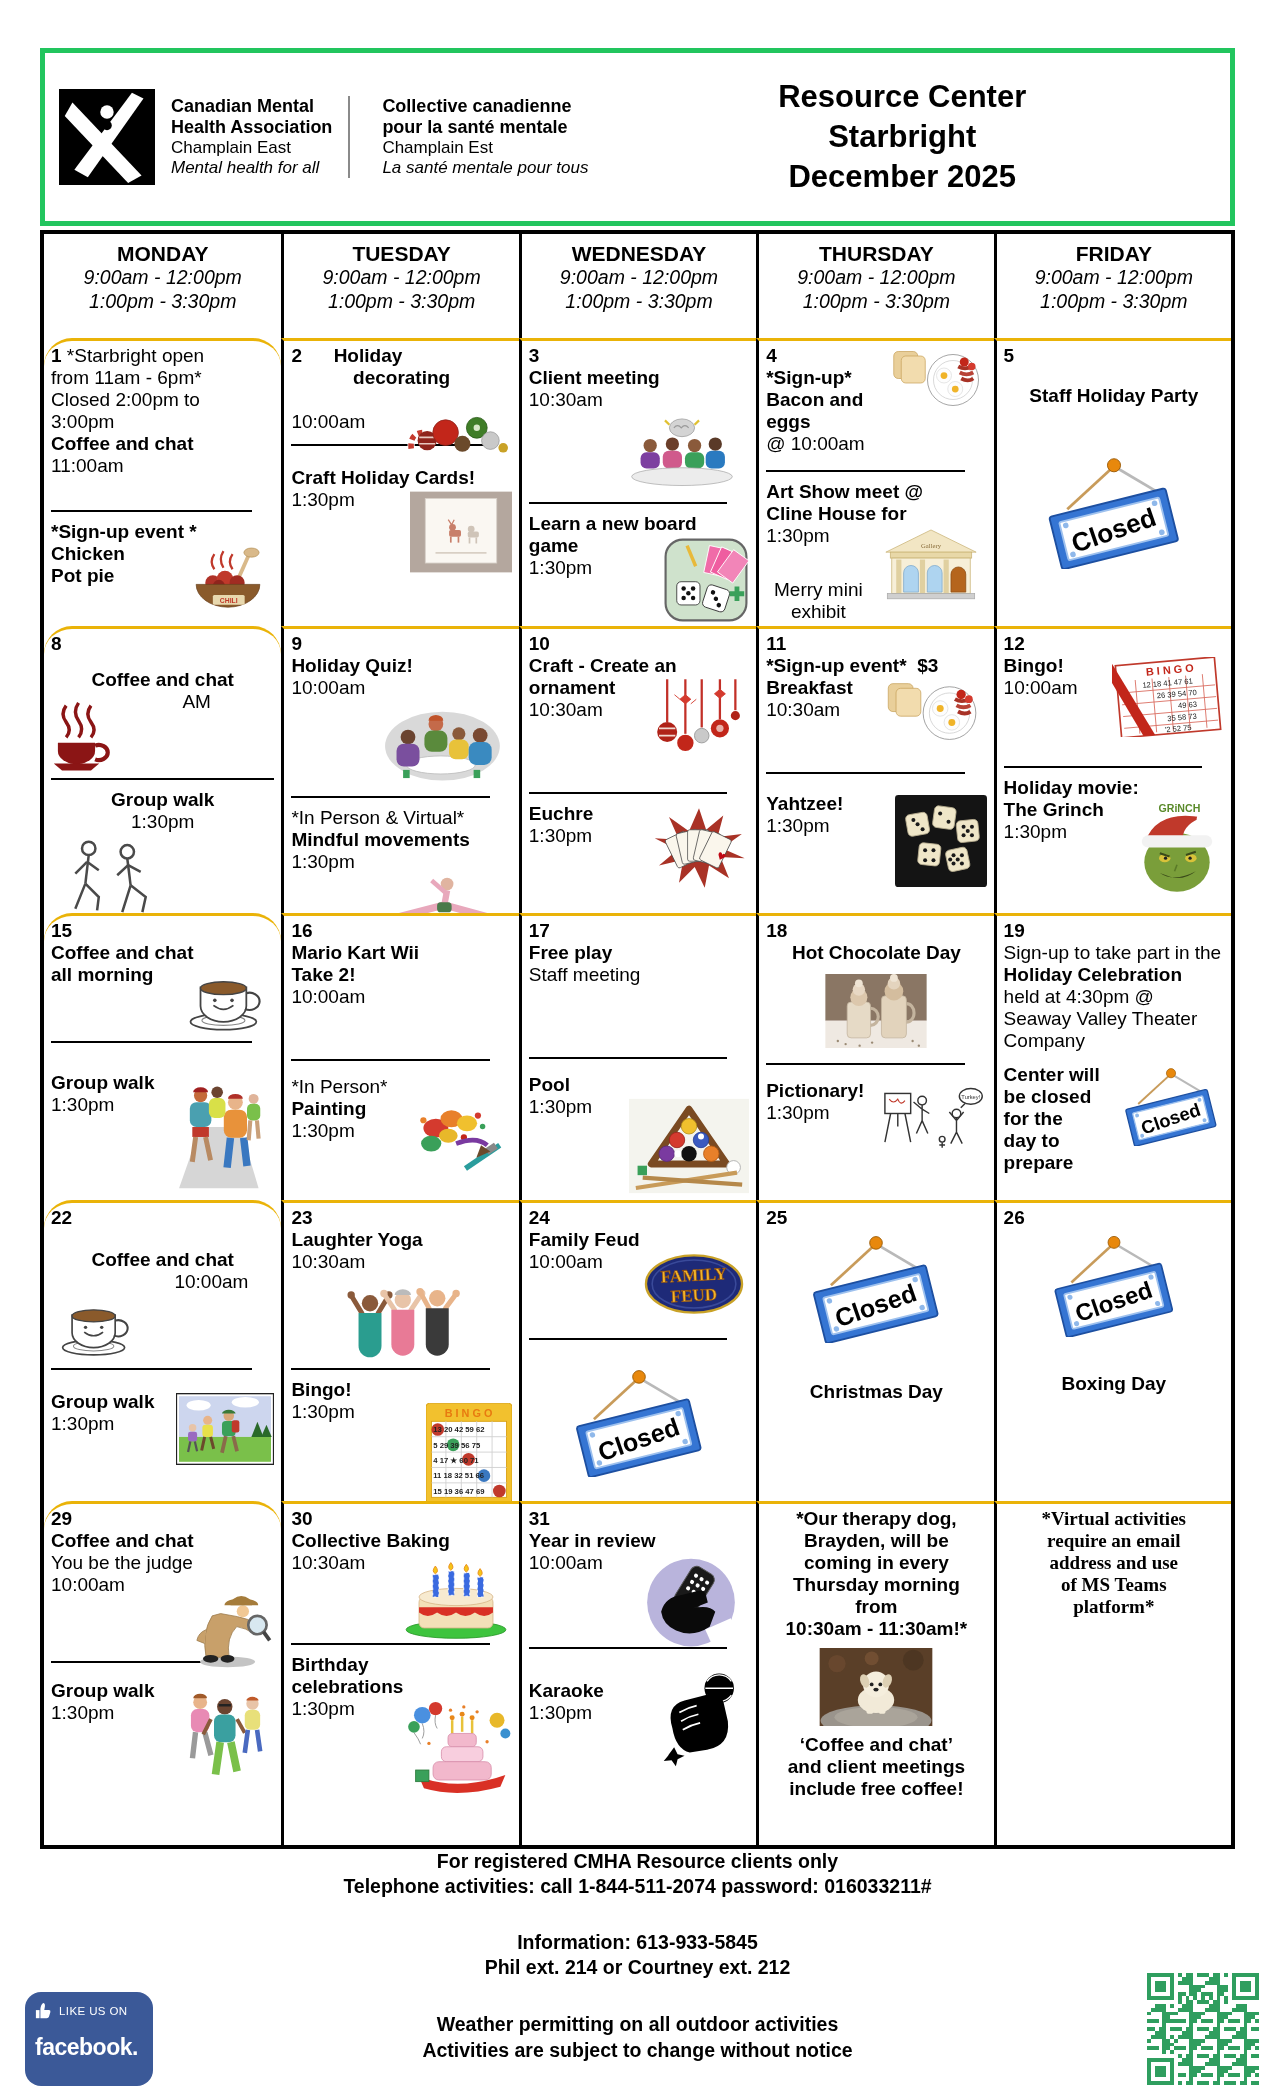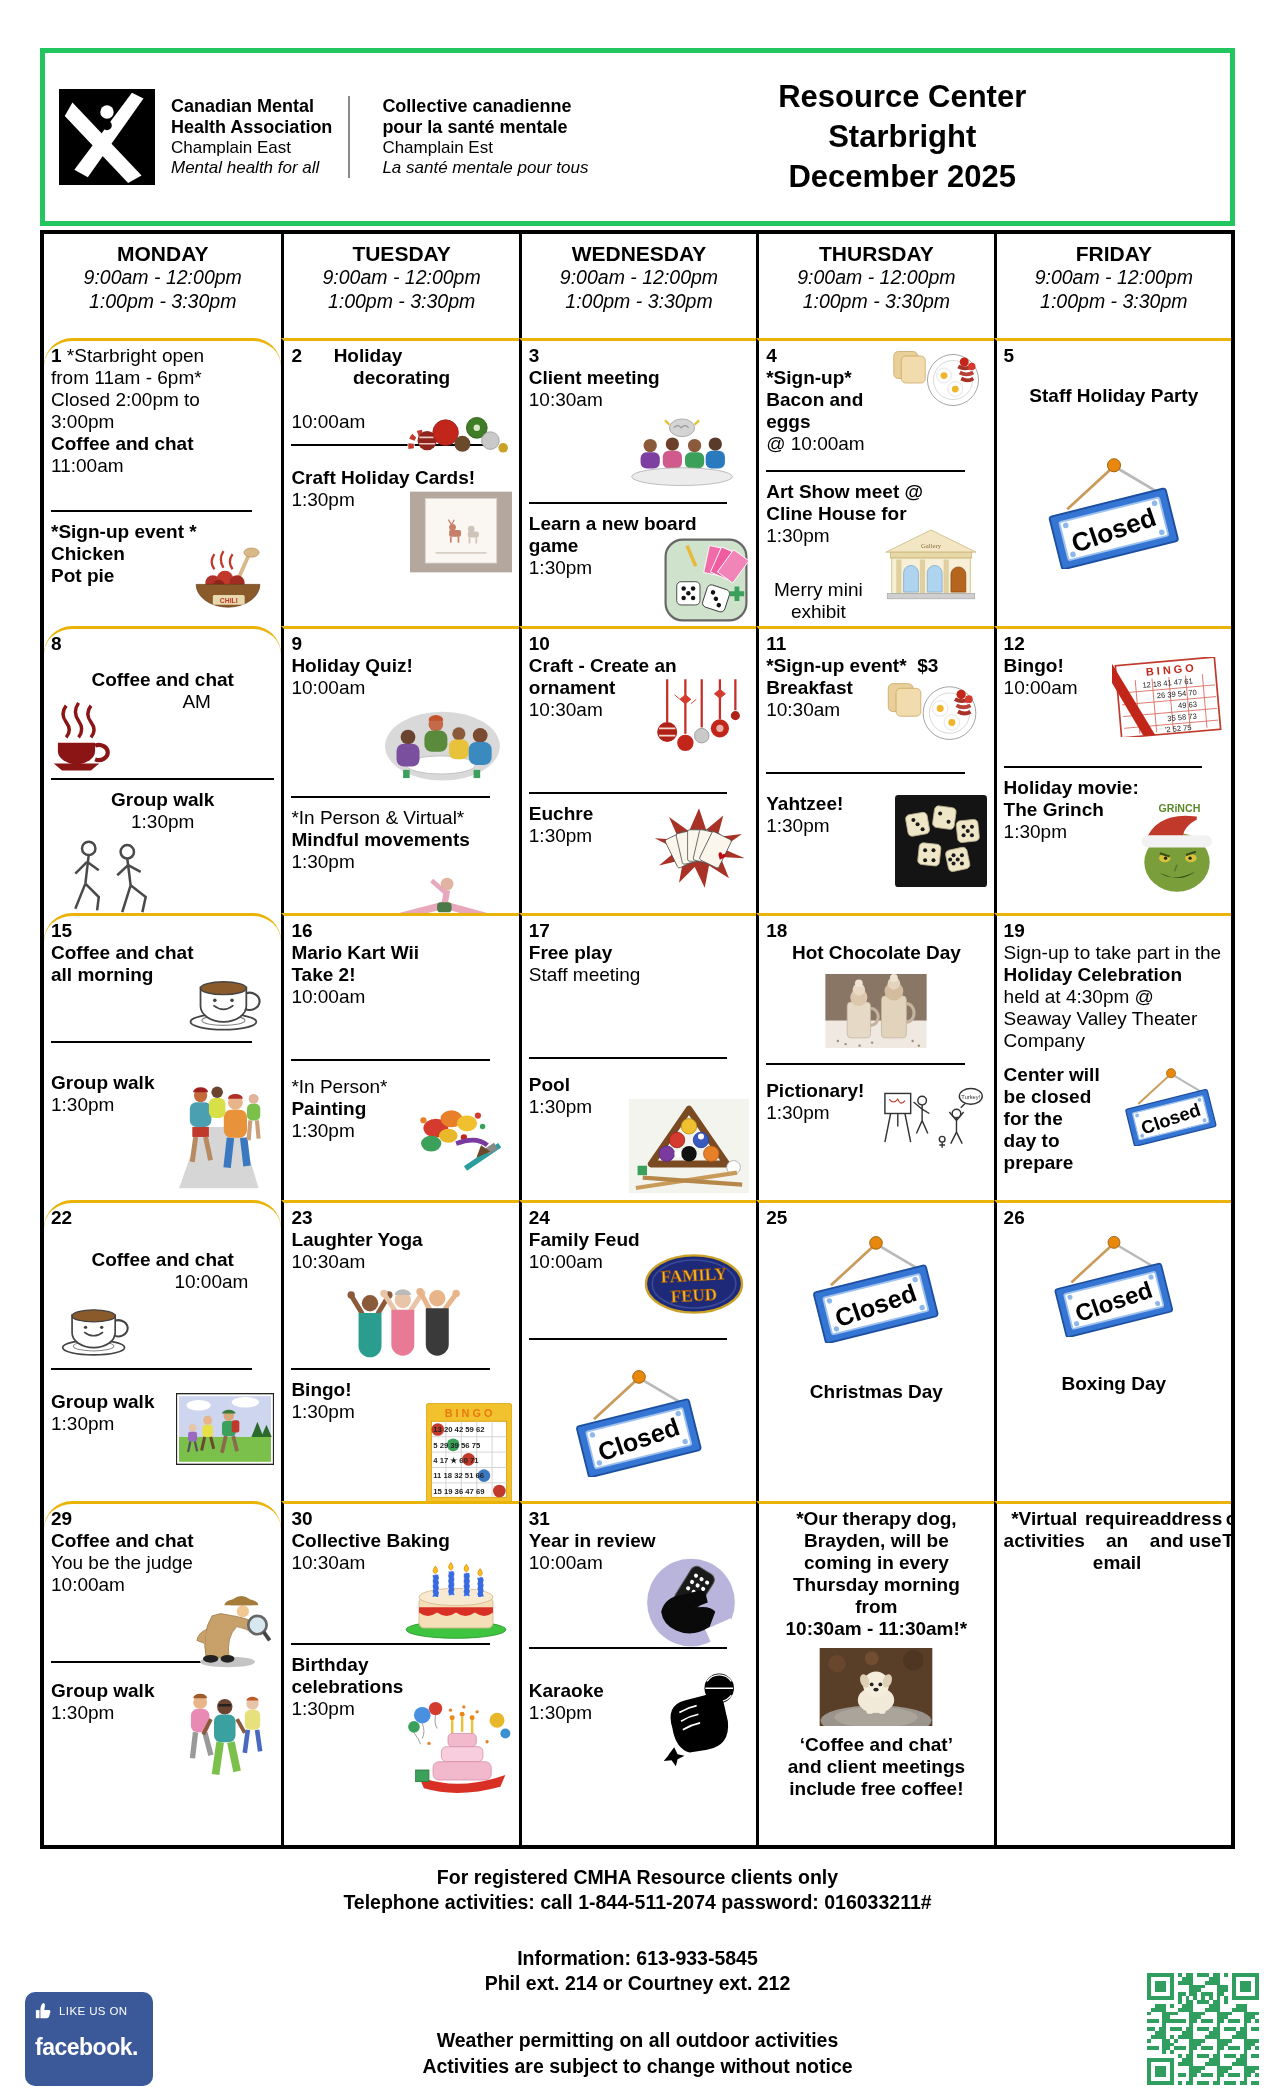--- a/index.html
+++ b/index.html
@@ -36,28 +36,28 @@
   .sp{width:1px;}
   .ic{display:block;}
   .ic.f-r{float:right;margin:2px 0 2px 4px;}
   .ic.f-l{float:left;margin:2px 6px 2px 0;}
   .ic.a-c{margin:4px auto;}
   .ic.a-r{margin:2px 4px 2px auto;}
   .ic.a-l{margin:2px auto 2px 2px;}
   .cal-cell.small{font-size:16.5px;line-height:1.2;}
   .cal-cell.tight{font-size:18.5px;line-height:1.13;}
   .cal-cell.big{font-size:21px;line-height:1.35;}
-  .cal-cell.vcenter{display:flex;flex-direction:row;justify-content:space-between;}
+  .cal-cell.vcenter{display:flex;flex-direction:column;justify-content:flex-start;font-family:Liberation Serif, serif;}
   
   .footer{ text-align:center;font-weight:bold;}
-  .f-block1{margin-top:16px;font-size:19.5px;line-height:1.3;}
+  .f-block1{font-size:19.5px;line-height:1.3;}
   .f-block2{margin-top:30px;font-size:19.5px;line-height:1.3;}
   .f-block3{margin-top:32px;font-size:19.5px;line-height:1.3;}
   .fb-badge{position:absolute;left:25px;bottom:14px;width:128px;height:94px;
-            background:#3b5998;border-radius:10px;color:#fff;box-sizing:border-box;
+            background:#3b5998;border-radius:16px;color:#fff;box-sizing:border-box;
             padding:10px 8px 6px 10px;}
   .fb-top{display:flex;align-items:center;gap:6px;font-size:11.5px;letter-spacing:.4px;}
   .fb-word{font-weight:bold;font-size:23px;margin-top:14px;letter-spacing:-0.5px;}
   .qr{position:absolute;right:16px;bottom:8px;width:112px;height:126px;}
 </style>
 </head>
 <body>
 
 <svg width="0" height="0" style="position:absolute" aria-hidden="true">
 <defs>

